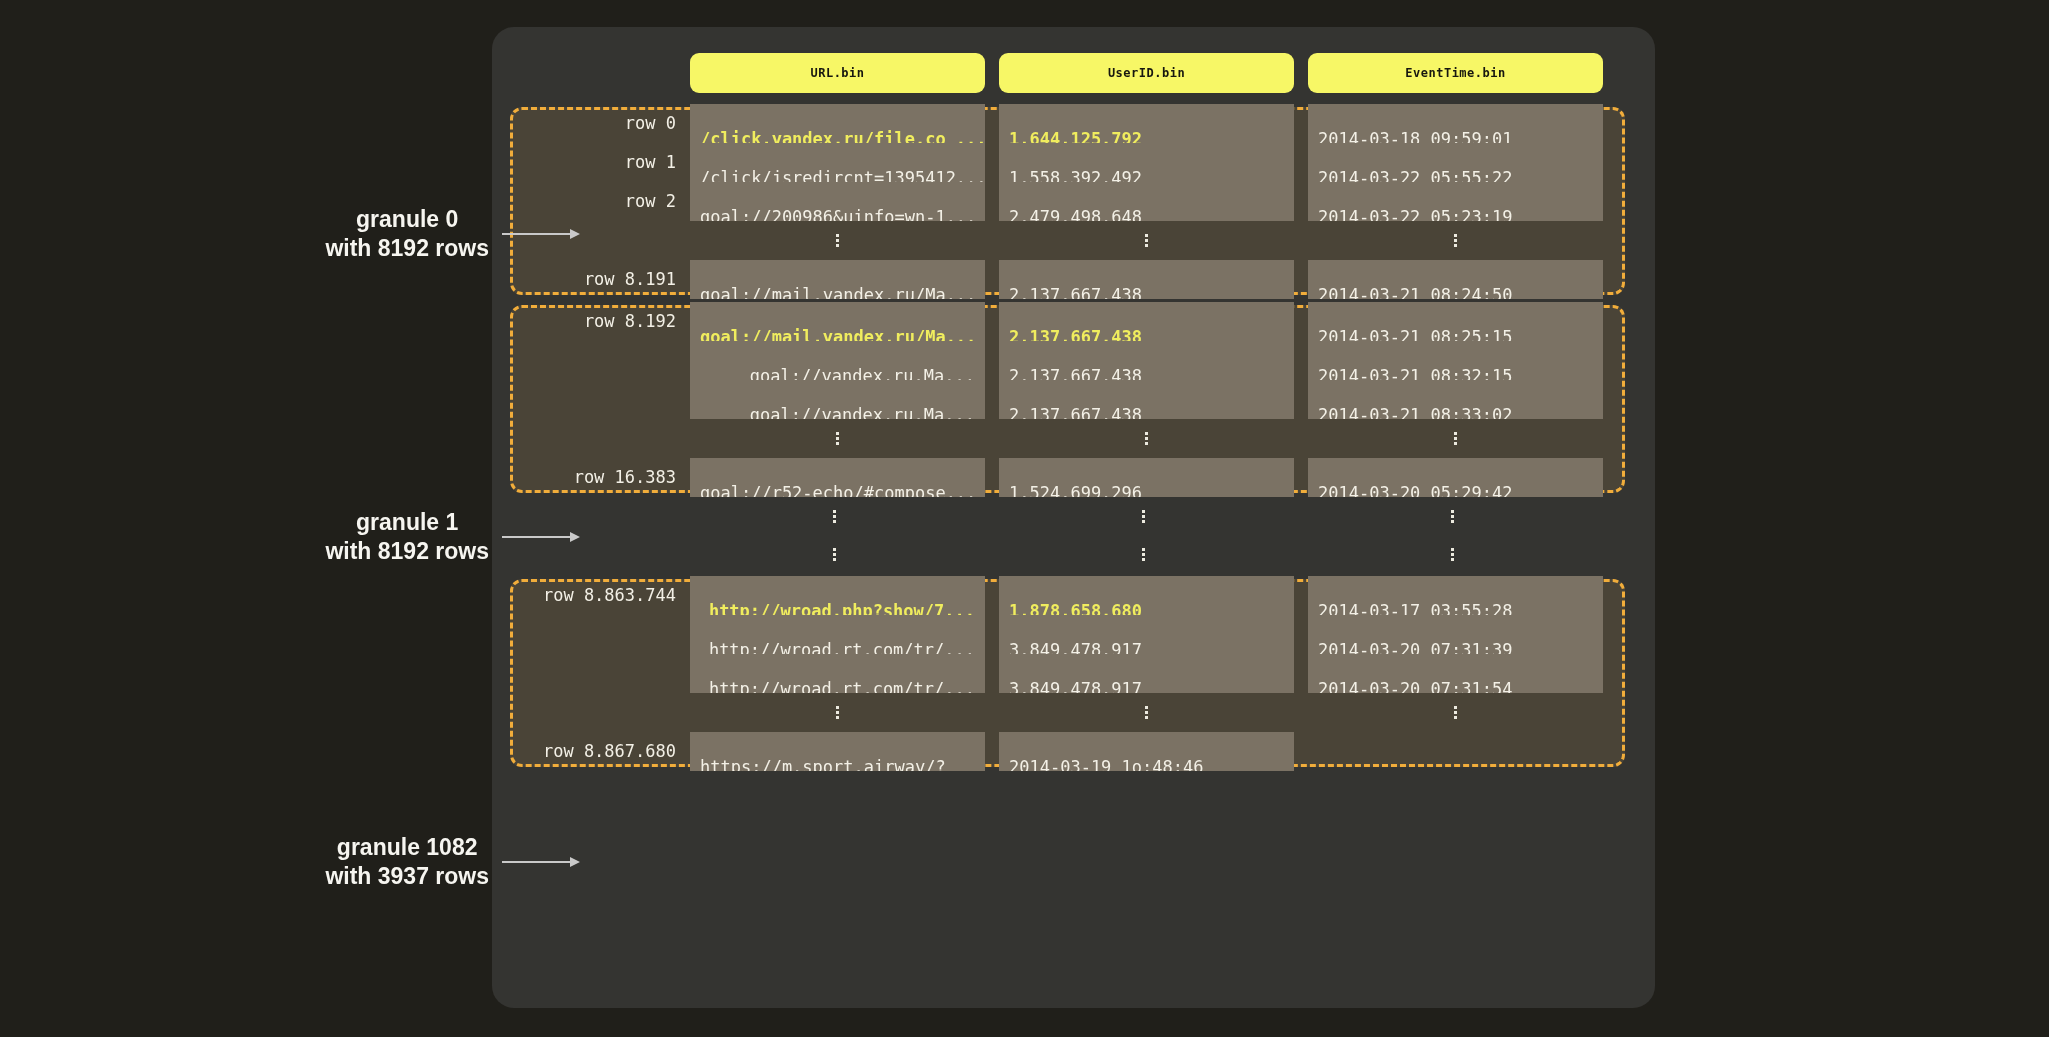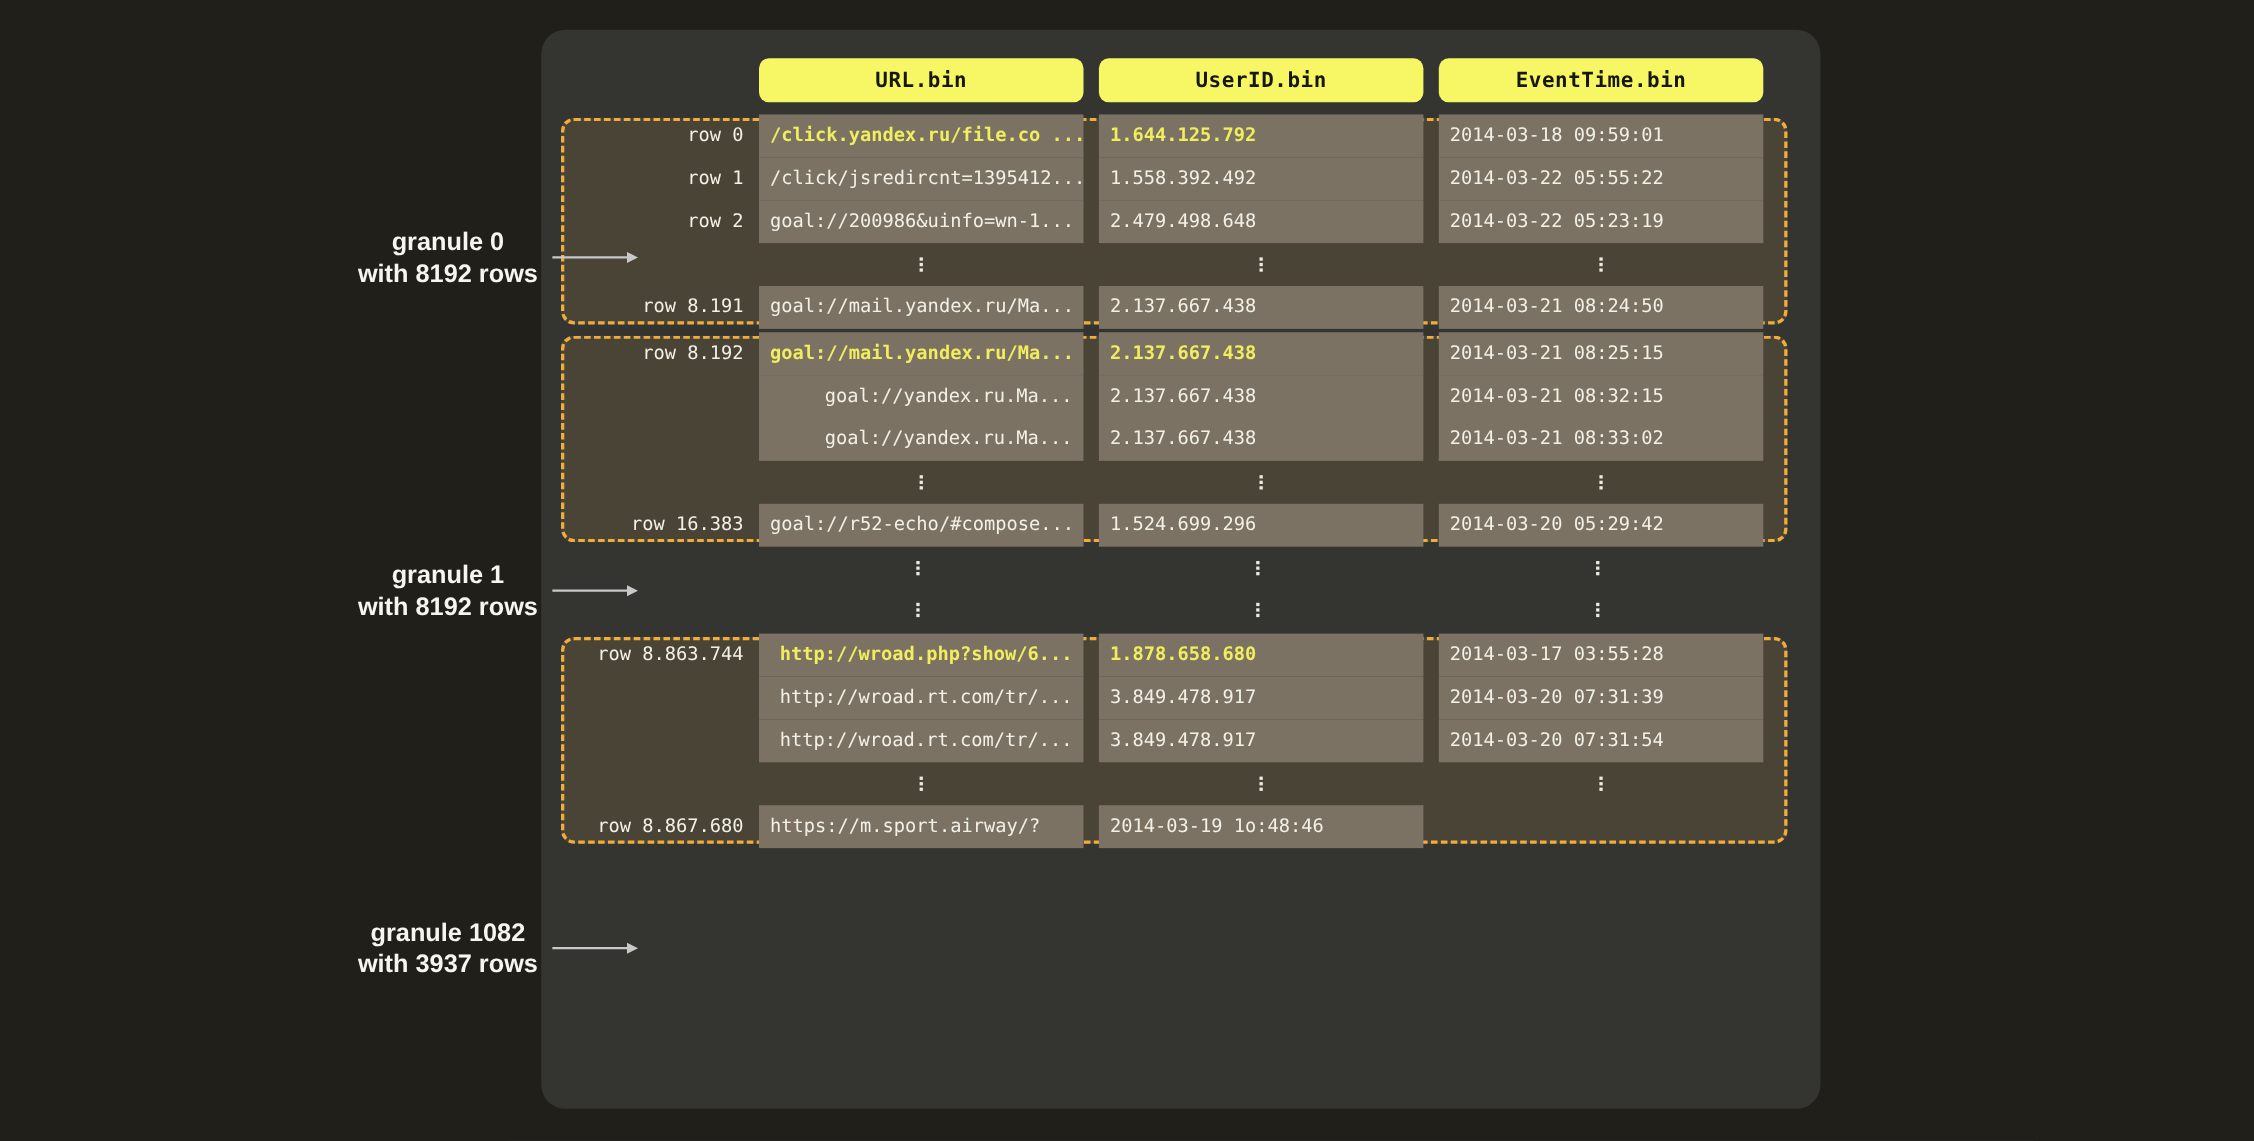--- a/index.html
+++ b/index.html
@@ -14,36 +14,36 @@
     font-family:"DejaVu Sans Mono","Liberation Mono",monospace;
   }
   .panel{
     position:absolute;left:492px;top:27px;width:1163px;height:981px;
     background:var(--panel-bg);border-radius:22px;padding:26px 0 0 18px;
   }
   .header-row{display:flex;gap:14px;margin-left:180px;margin-bottom:14px;}
   .pill{
     width:295px;height:40px;border-radius:9px;background:var(--pill-bg);
     color:var(--pill-text);display:flex;align-items:center;justify-content:center;
-    font-size:19px;font-weight:700;letter-spacing:0.5px;
+    font-size:12px;font-weight:700;letter-spacing:0.5px;
   }
   .granule-box{
     width:1115px;border:3px dashed var(--amber);border-radius:12px;
     background:var(--granule-bg);margin-bottom:10px;
   }
   .row{display:flex;align-items:center;gap:14px;height:26px;margin-bottom:13px;}
   .granule-box .row:last-child{margin-bottom:0;}
   .row.standalone{margin-bottom:12px;width:1115px;}
   .rowlabel{
     width:163px;flex:0 0 163px;text-align:right;color:var(--text);
     font-size:17px;white-space:nowrap;
   }
   .cell{
     width:295px;flex:0 0 295px;height:39px;background:var(--cell-bg);
-    color:var(--text);font-size:17px;line-height:39px;padding:0 10px;
+    color:var(--text);font-size:17px;line-height:39px;padding:16px 10px;
     white-space:nowrap;overflow:hidden;
   }
   .cell.url{text-align:right;}
   .cell.hl{color:var(--hl);font-weight:bold;}
   .ecell{width:295px;flex:0 0 295px;height:39px;display:flex;align-items:center;justify-content:center;}
   .vdots{display:flex;flex-direction:column;gap:2px;}
   .vdots i{display:block;width:3px;height:3px;background:var(--dots);}
   .glabel{
     position:absolute;left:0;width:582px;display:flex;justify-content:flex-end;
     align-items:center;gap:13px;transform:translateY(-50%);padding-right:2px;
@@ -208,21 +208,21 @@
           <div class="vdots">
             <i></i>
             <i></i>
             <i></i>
           </div>
         </div>
       </div>
       <div class="granule-box">
         <div class="row">
           <div class="rowlabel">row 8.863.744</div>
-          <div class="cell url hl">http://wroad.php?show/6...</div>
+          <div class="cell url hl">http://wroad.php?show/7...</div>
           <div class="cell hl">1.878.658.680</div>
           <div class="cell">2014-03-17 03:55:28</div>
         </div>
         <div class="row">
           <div class="rowlabel"></div>
           <div class="cell url">http://wroad.rt.com/tr/...</div>
           <div class="cell">3.849.478.917</div>
           <div class="cell">2014-03-20 07:31:39</div>
         </div>
         <div class="row">

